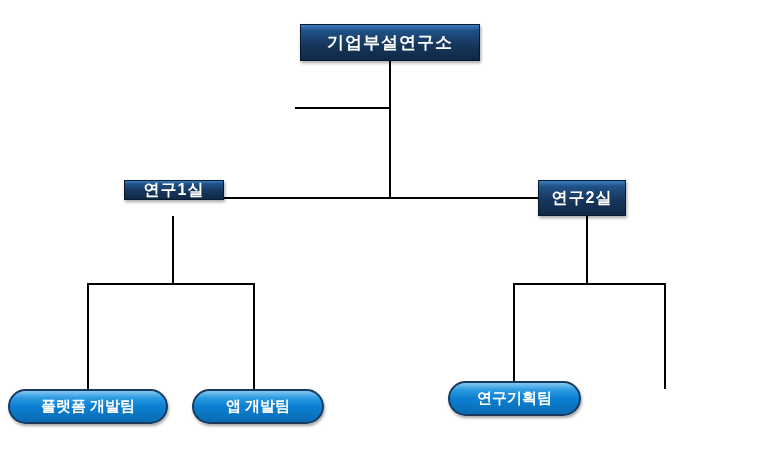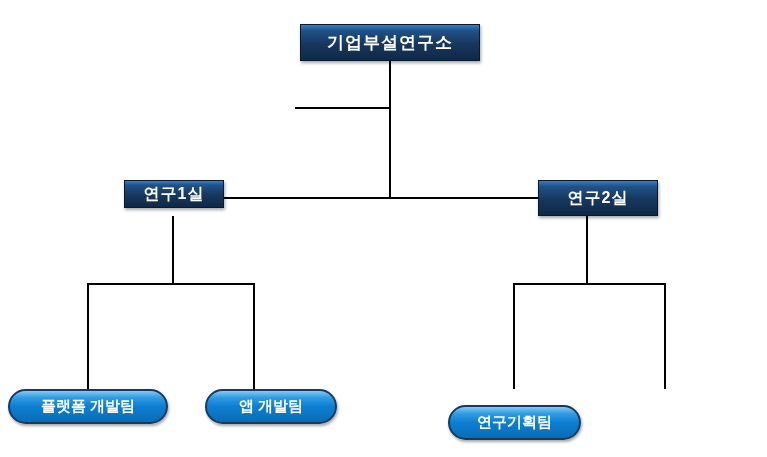--- a/index.html
+++ b/index.html
@@ -61,34 +61,34 @@
   <div class="line" style="left:586px; top:216px; width:2px; height:69px;"></div>
   <div class="line" style="left:513px; top:283px; width:153px; height:2px;"></div>
   <div class="line" style="left:513px; top:283px; width:2px; height:106px;"></div>
   <div class="line" style="left:664px; top:283px; width:2px; height:106px;"></div>
 
   <div class="node box root" style="left:300px; top:24px; width:180px; height:37px;">
     <span>기업부설연구소</span>
   </div>
 
 
-  <div class="node box mid" style="left:124px; top:180px; width:100px; height:28px;">
+  <div class="node box mid" style="left:124px; top:180px; width:100px; height:20px;">
     <span>연구1실</span>
   </div>
 
-  <div class="node box mid" style="left:538px; top:180px; width:120px; height:36px;">
+  <div class="node box mid" style="left:538px; top:180px; width:88px; height:36px;">
     <span>연구2실</span>
   </div>
 
   <div class="node pill" style="left:8px; top:389px; width:160px; height:35px;">
     <span>플랫폼 개발팀</span>
   </div>
 
-  <div class="node pill" style="left:205px; top:389px; width:132px; height:35px;">
+  <div class="node pill" style="left:192px; top:389px; width:132px; height:35px;">
     <span>앱 개발팀</span>
   </div>
 
-  <div class="node pill" style="left:448px; top:405px; width:133px; height:35px;">
+  <div class="node pill" style="left:448px; top:381px; width:133px; height:35px;">
     <span>연구기획팀</span>
   </div>
 
 
 </div>
 
 </body></html>

